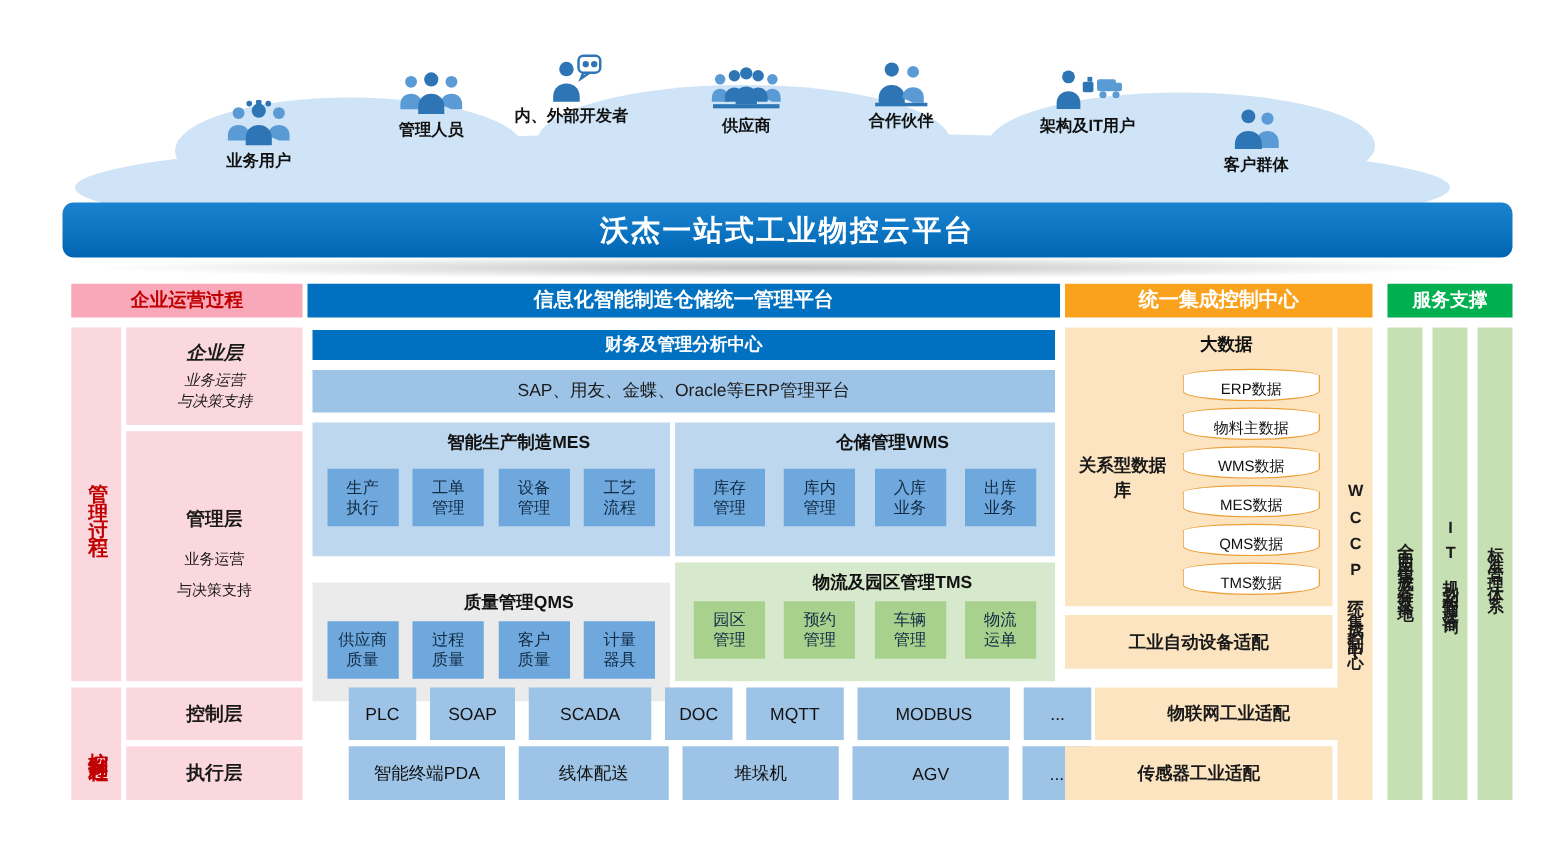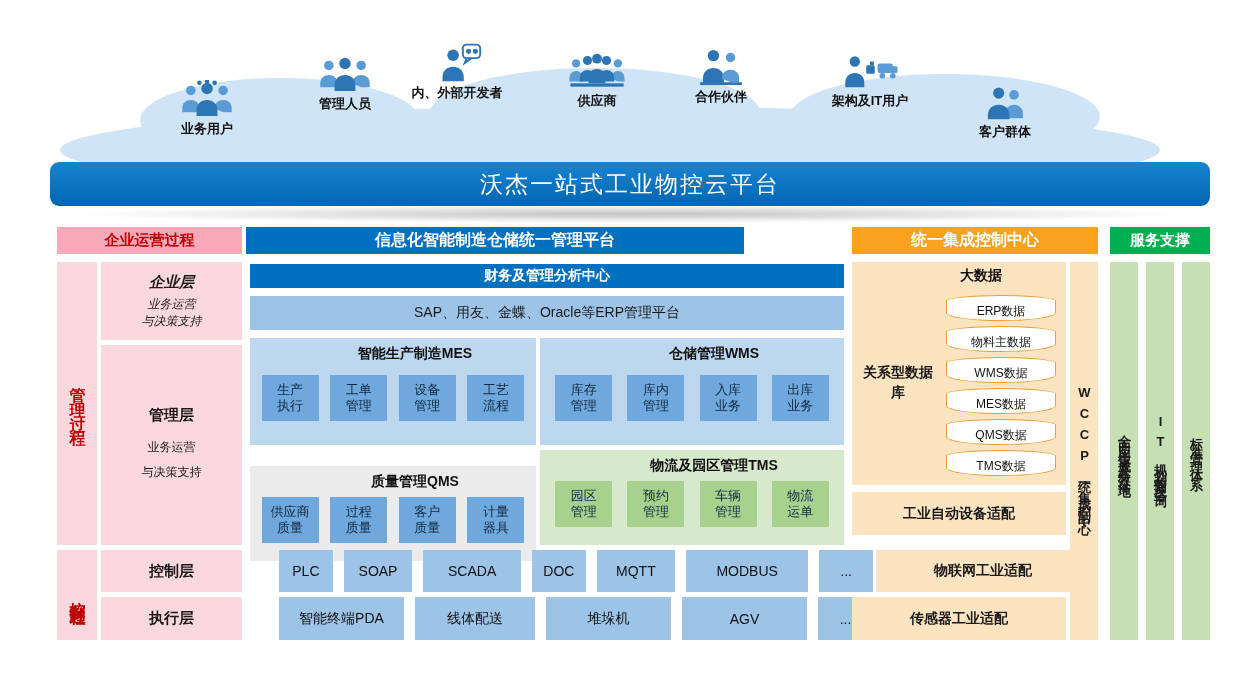--- a/index.html
+++ b/index.html
@@ -7,21 +7,21 @@
          font-family:"Liberation Sans","DejaVu Sans",sans-serif;color:#1a1a1a;}
   
   .cloud{position:absolute;background:#cfe4f6;border-radius:50%;}
   
   .ug{position:absolute;width:130px;text-align:center;z-index:3;}
   .ug-label{font-size:13px;font-weight:bold;color:#111;margin-top:2px;}
   .ppl{display:block;margin:0 auto;}
   
   .banner{position:absolute;left:50px;top:162px;width:1160px;height:44px;border-radius:9px;
           background:linear-gradient(#1a83cf,#0066b4);display:flex;align-items:center;justify-content:center;
-          color:#fff;font-size:23px;font-weight:normal;letter-spacing:2px;z-index:4;}
+          color:#fff;font-size:23px;font-weight:bold;letter-spacing:2px;z-index:4;}
   .banner-shadow{position:absolute;left:70px;top:205px;width:1120px;height:18px;z-index:2;
           background:radial-gradient(ellipse at center,rgba(80,80,80,.35),rgba(0,0,0,0) 70%);}
   
   .hdr{position:absolute;top:227px;height:27px;display:flex;align-items:center;justify-content:center;
        font-weight:bold;}
   
   .cell{position:absolute;display:flex;align-items:center;justify-content:center;text-align:center;}
   .vtext{writing-mode:vertical-rl;text-orientation:upright;}
   .wrap{white-space:pre-line;}
   .pink{background:#fbd7de;}
@@ -173,21 +173,21 @@
           <path d="M11 34c0-8 5.5-12 12-12s12 4 12 12v4H11z"></path>
         </g>
     </svg>
     <div class="ug-label">客户群体</div>
   </div>
 
   <div class="banner-shadow"></div>
   <div class="banner">沃杰一站式工业物控云平台</div>
 
   <div class="hdr" style="left:57px;width:185px;background:#f9a8ba;color:#c00000;font-size:15px;">企业运营过程</div>
-  <div class="hdr" style="left:246px;width:498px;background:#0070c0;color:#fff;font-size:16px;">信息化智能制造仓储统一管理平台</div>
+  <div class="hdr" style="left:246px;width:602px;background:#0070c0;color:#fff;font-size:16px;">信息化智能制造仓储统一管理平台</div>
   <div class="hdr" style="left:852px;width:246px;background:#faa21d;color:#fff;font-size:16px;">统一集成控制中心</div>
   <div class="hdr" style="left:1110px;width:100px;background:#00b050;color:#fff;font-size:15px;">服务支撑</div>
 
   <div class="cell pink vtext redt" style="left:57px;top:262px;width:40px;height:283px;font-size:16px;font-weight:bold;letter-spacing:15px;">管理过程</div>
   <div class="cell pink vtext redt" style="left:57px;top:550px;width:40px;height:90px;font-size:16px;font-weight:bold;letter-spacing:3px;">控制过程</div>
 
   <div class="cell pink" style="left:101px;top:262px;width:141px;height:78px;flex-direction:column;font-style:italic;">
     <div style="font-size:15px;font-weight:bold;margin-bottom:4px;">企业层</div>
     <div class="wrap" style="font-size:12px;line-height:17px;">业务运营
 与决策支持</div>

